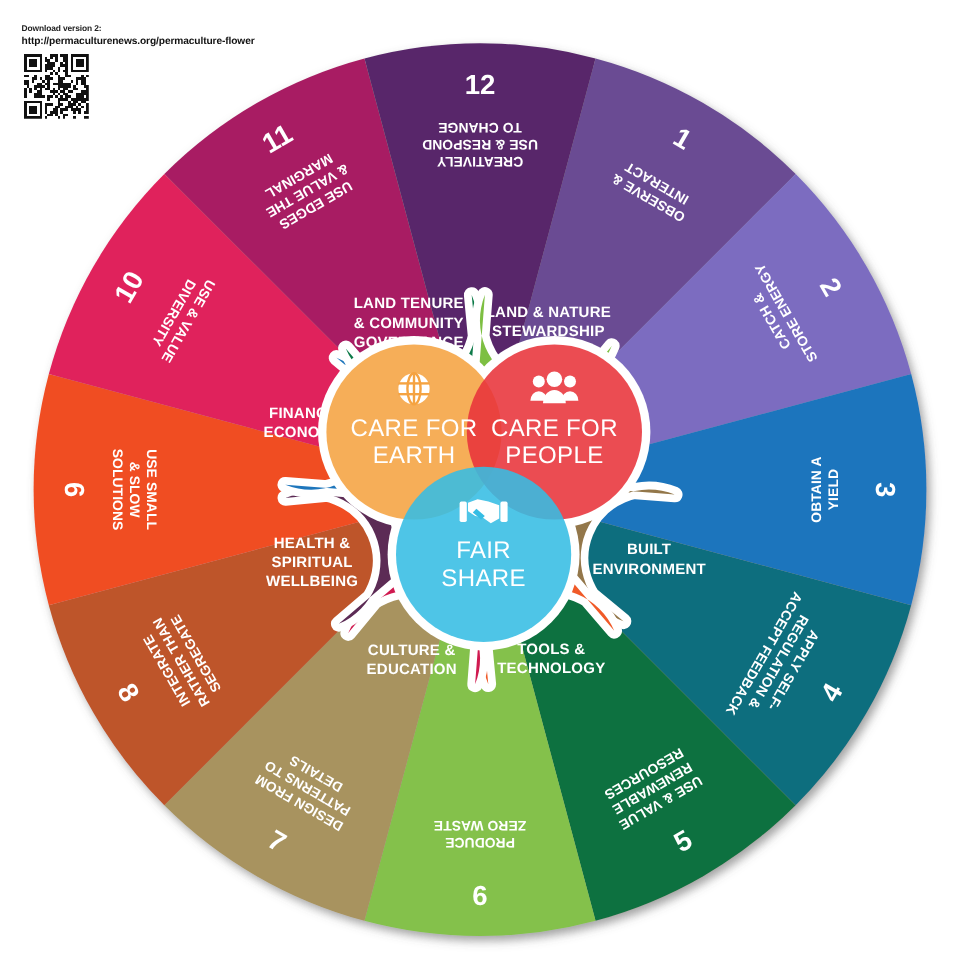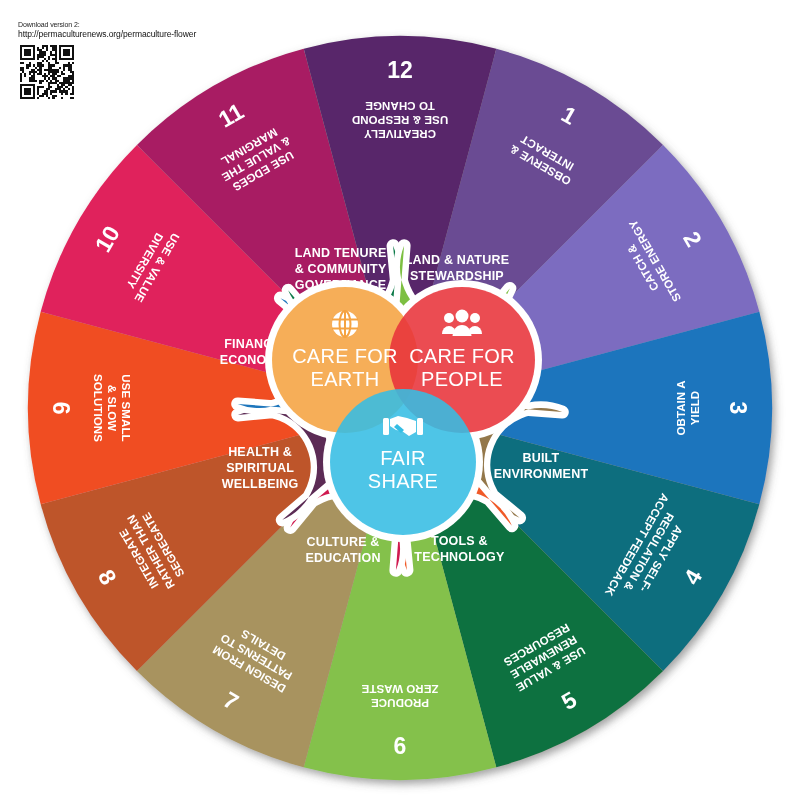--- a/index.html
+++ b/index.html
@@ -25,21 +25,21 @@
   }
   .credit-block {
     position: absolute;
     left: 18px;
     top: 20px;
     z-index: 40;
   }
   .credit-line {
     font-family: "Liberation Sans", sans-serif;
     font-size: 7px;
-    font-weight: normal;
+    font-weight: bold;
     color: #222222;
     background: #ffffff;
     line-height: 9px;
     white-space: nowrap;
     letter-spacing: -0.1px;
   }
   .credit-line.url {
     font-size: 8.5px;
     color: #111111;
     line-height: 10px;

